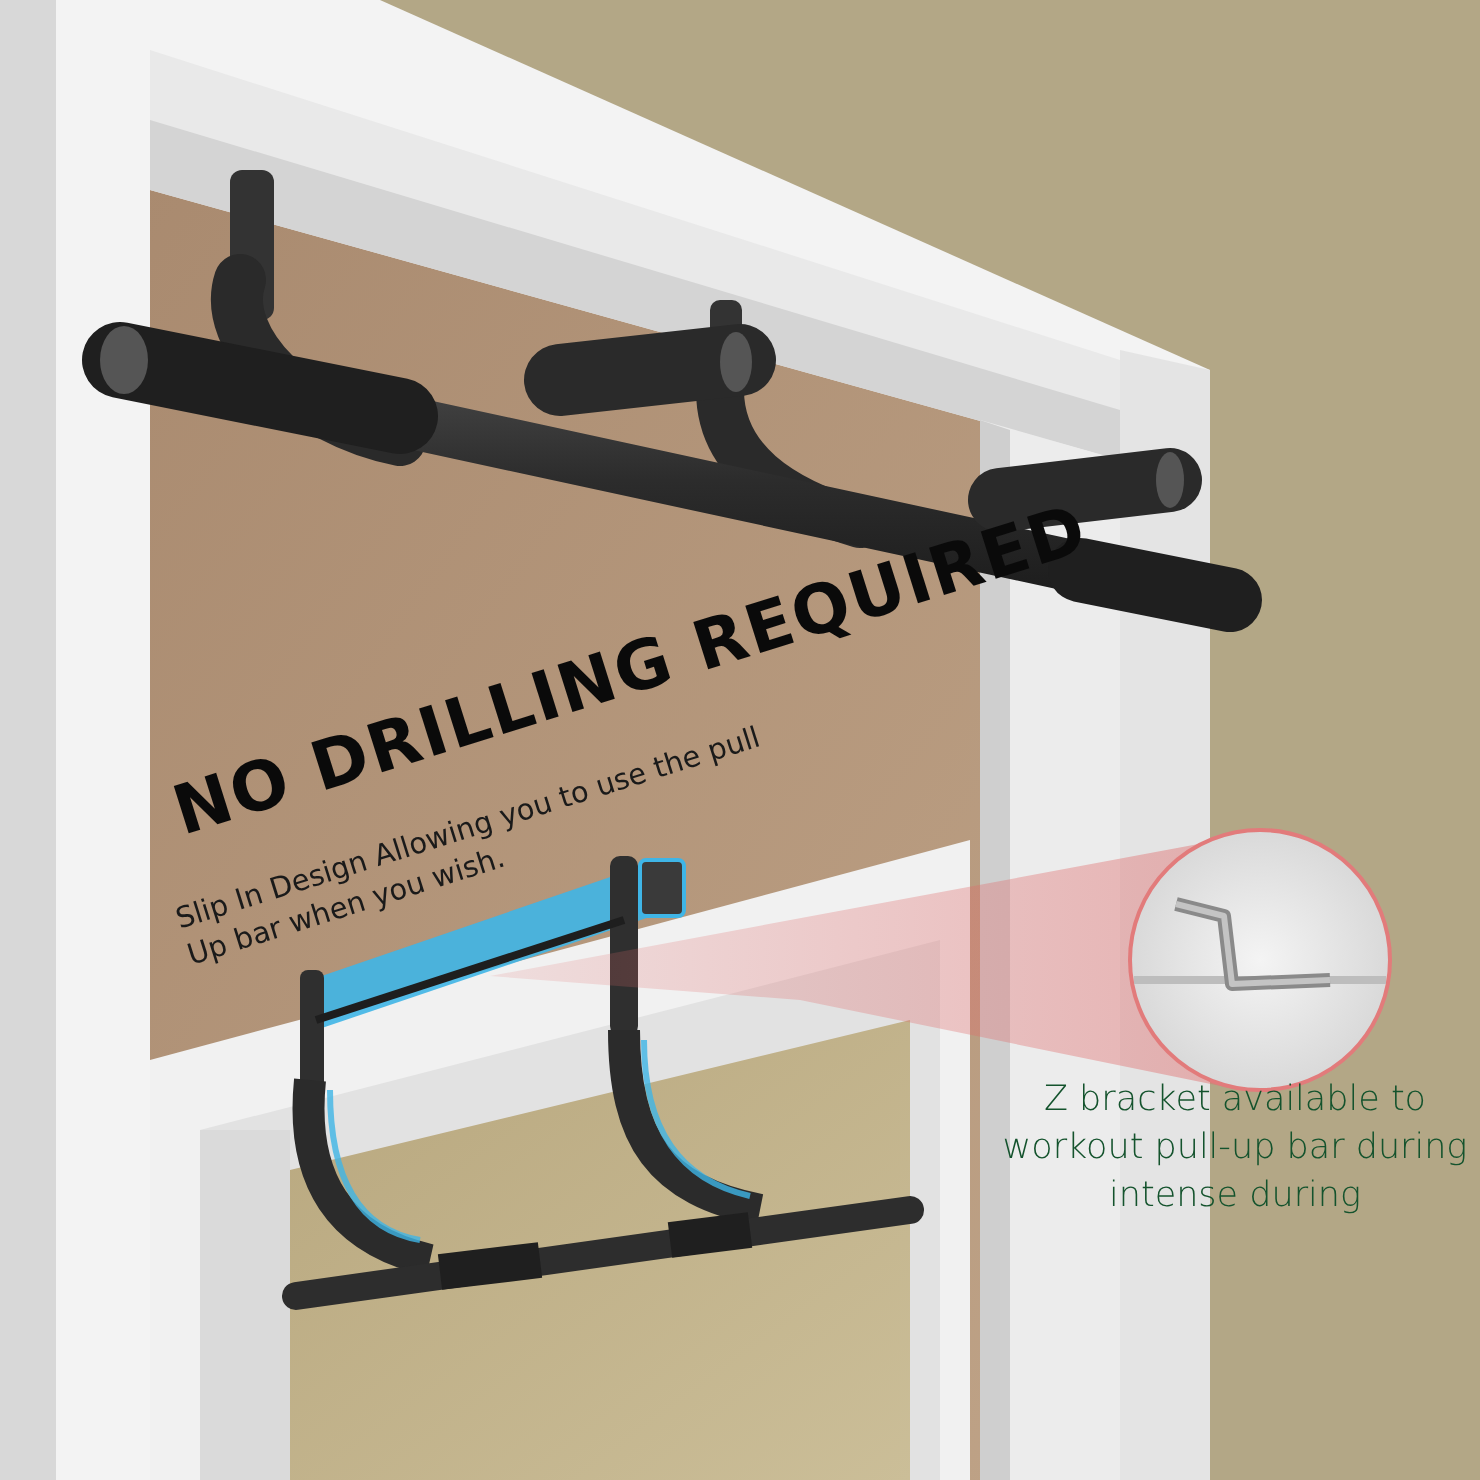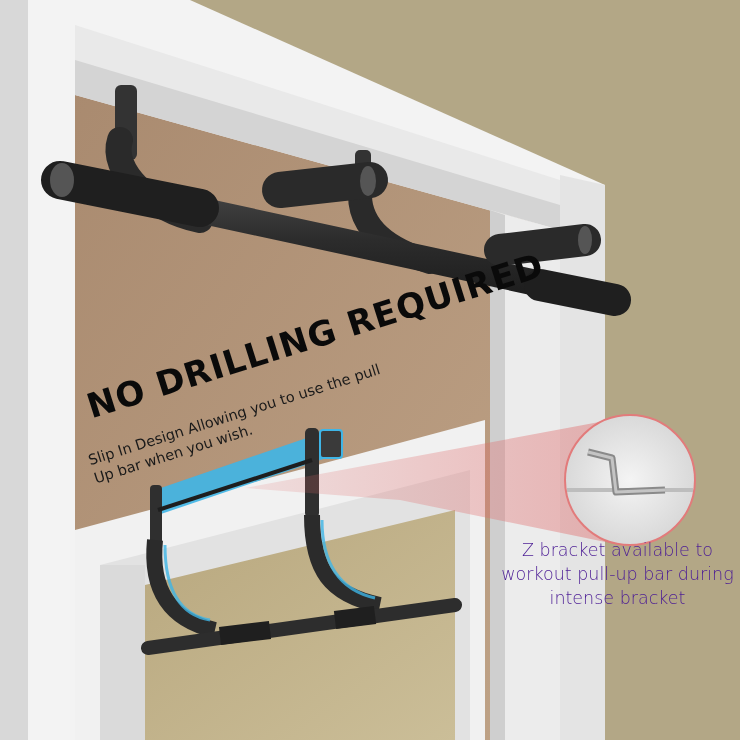--- a/index.html
+++ b/index.html
@@ -14,21 +14,21 @@
     }
     .subtext {
       position: absolute; left: 86px; top: 452px;
       transform-origin: 0 0; transform: rotate(-17.5deg);
       font-family: "DejaVu Sans", sans-serif; font-size: 14.5px; line-height: 19px;
       color: #1a1a1a; white-space: nowrap;
     }
     .caption {
       position: absolute; left: 495px; top: 538px; width: 245px;
       text-align: center; font-family: "DejaVu Sans", sans-serif; font-size: 17.5px;
-      line-height: 24px; color: #4c1d95; font-weight: 300;
+      line-height: 24px; color: #14532d; font-weight: 300;
     }
     .caption span { display: block; }
   </style>
 </head>
 <body>
 
 <div class="stage">
   <svg class="scene" viewBox="0 0 740 740">
     <defs>
       <linearGradient id="openGrad" x1="0" y1="0" x2="1" y2="1">
@@ -115,15 +115,15 @@
   </svg>
 
   <div class="headline">NO DRILLING REQUIRED</div>
   <div class="subtext">
     <div>Slip In Design Allowing you to use the pull</div>
     <div>Up bar when you wish.</div>
   </div>
   <div class="caption">
     <span>Z bracket available to</span>
     <span>workout pull-up bar during</span>
-    <span>intense bracket</span>
+    <span>intense during</span>
   </div>
 </div>
 
 </body></html>

